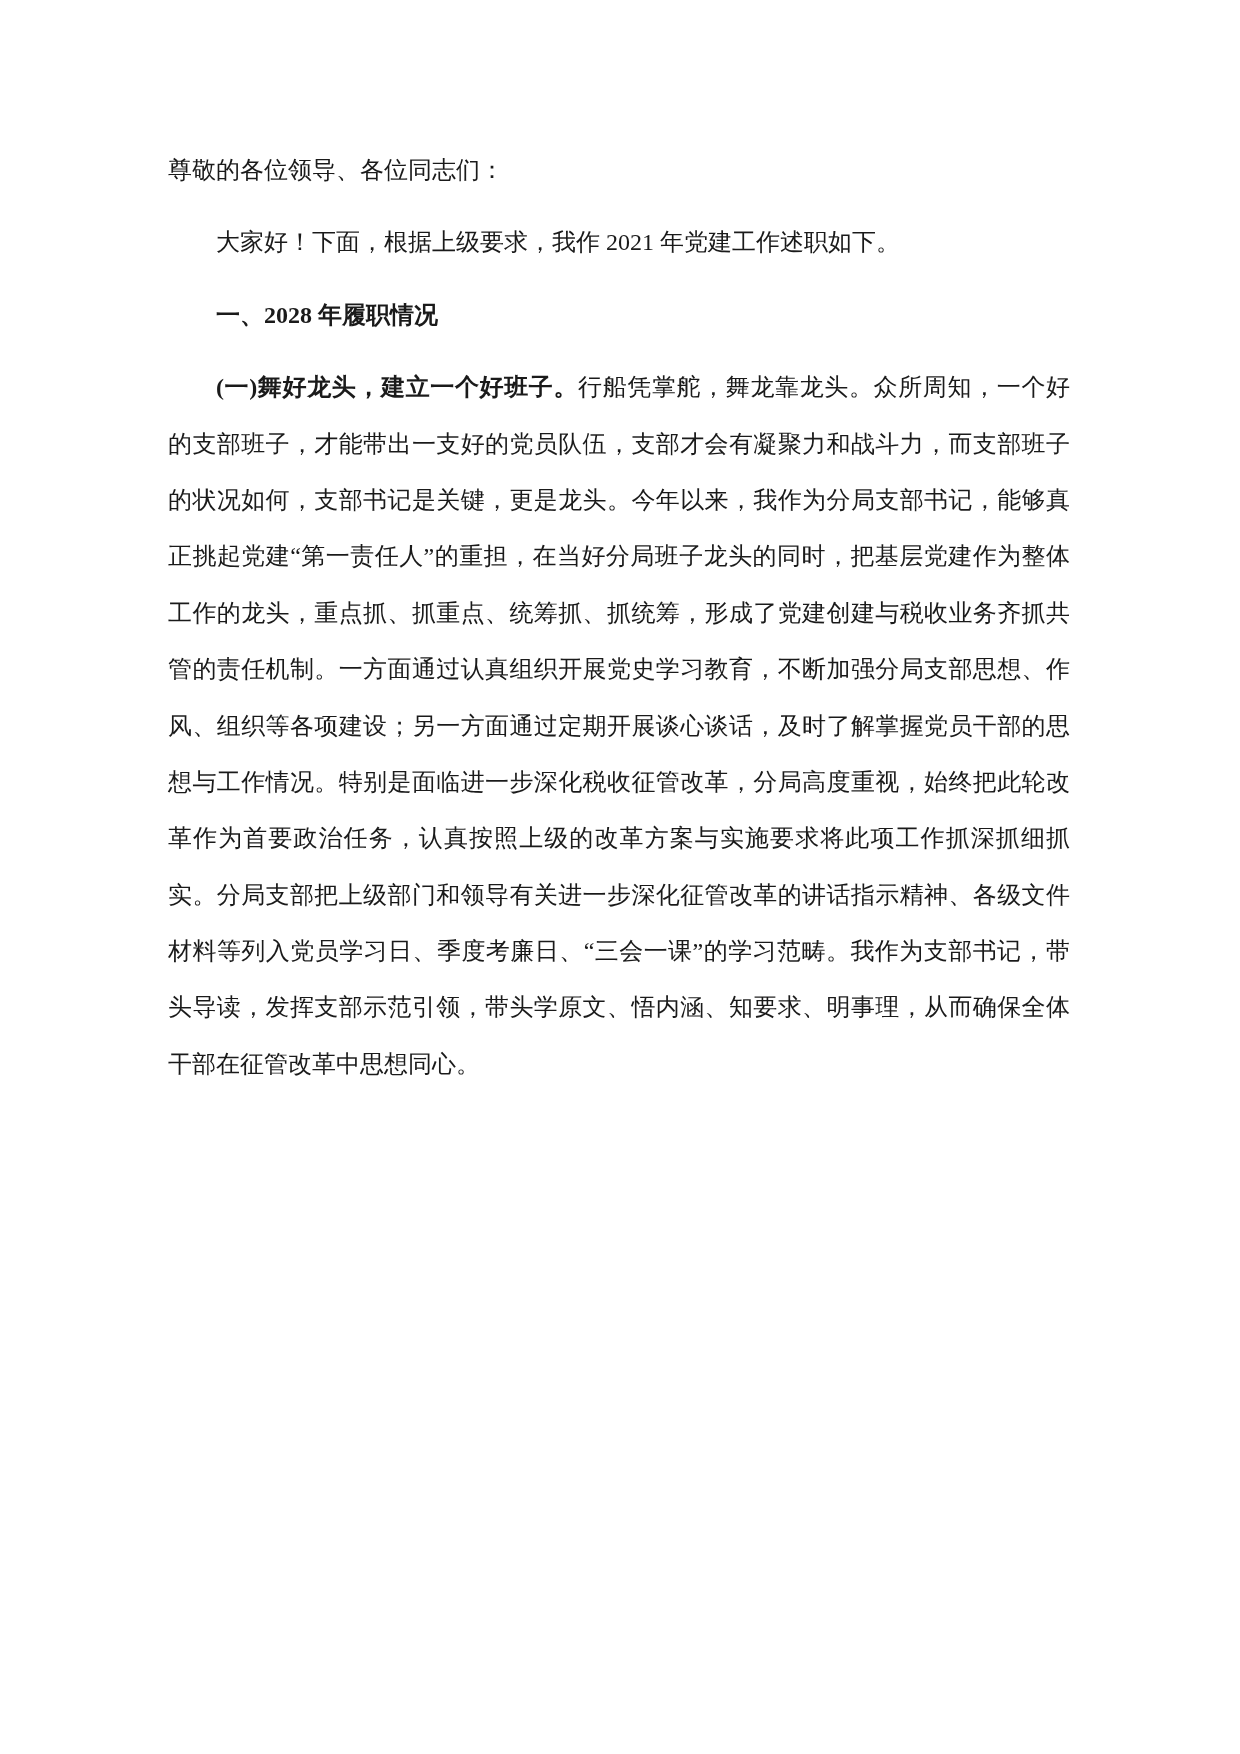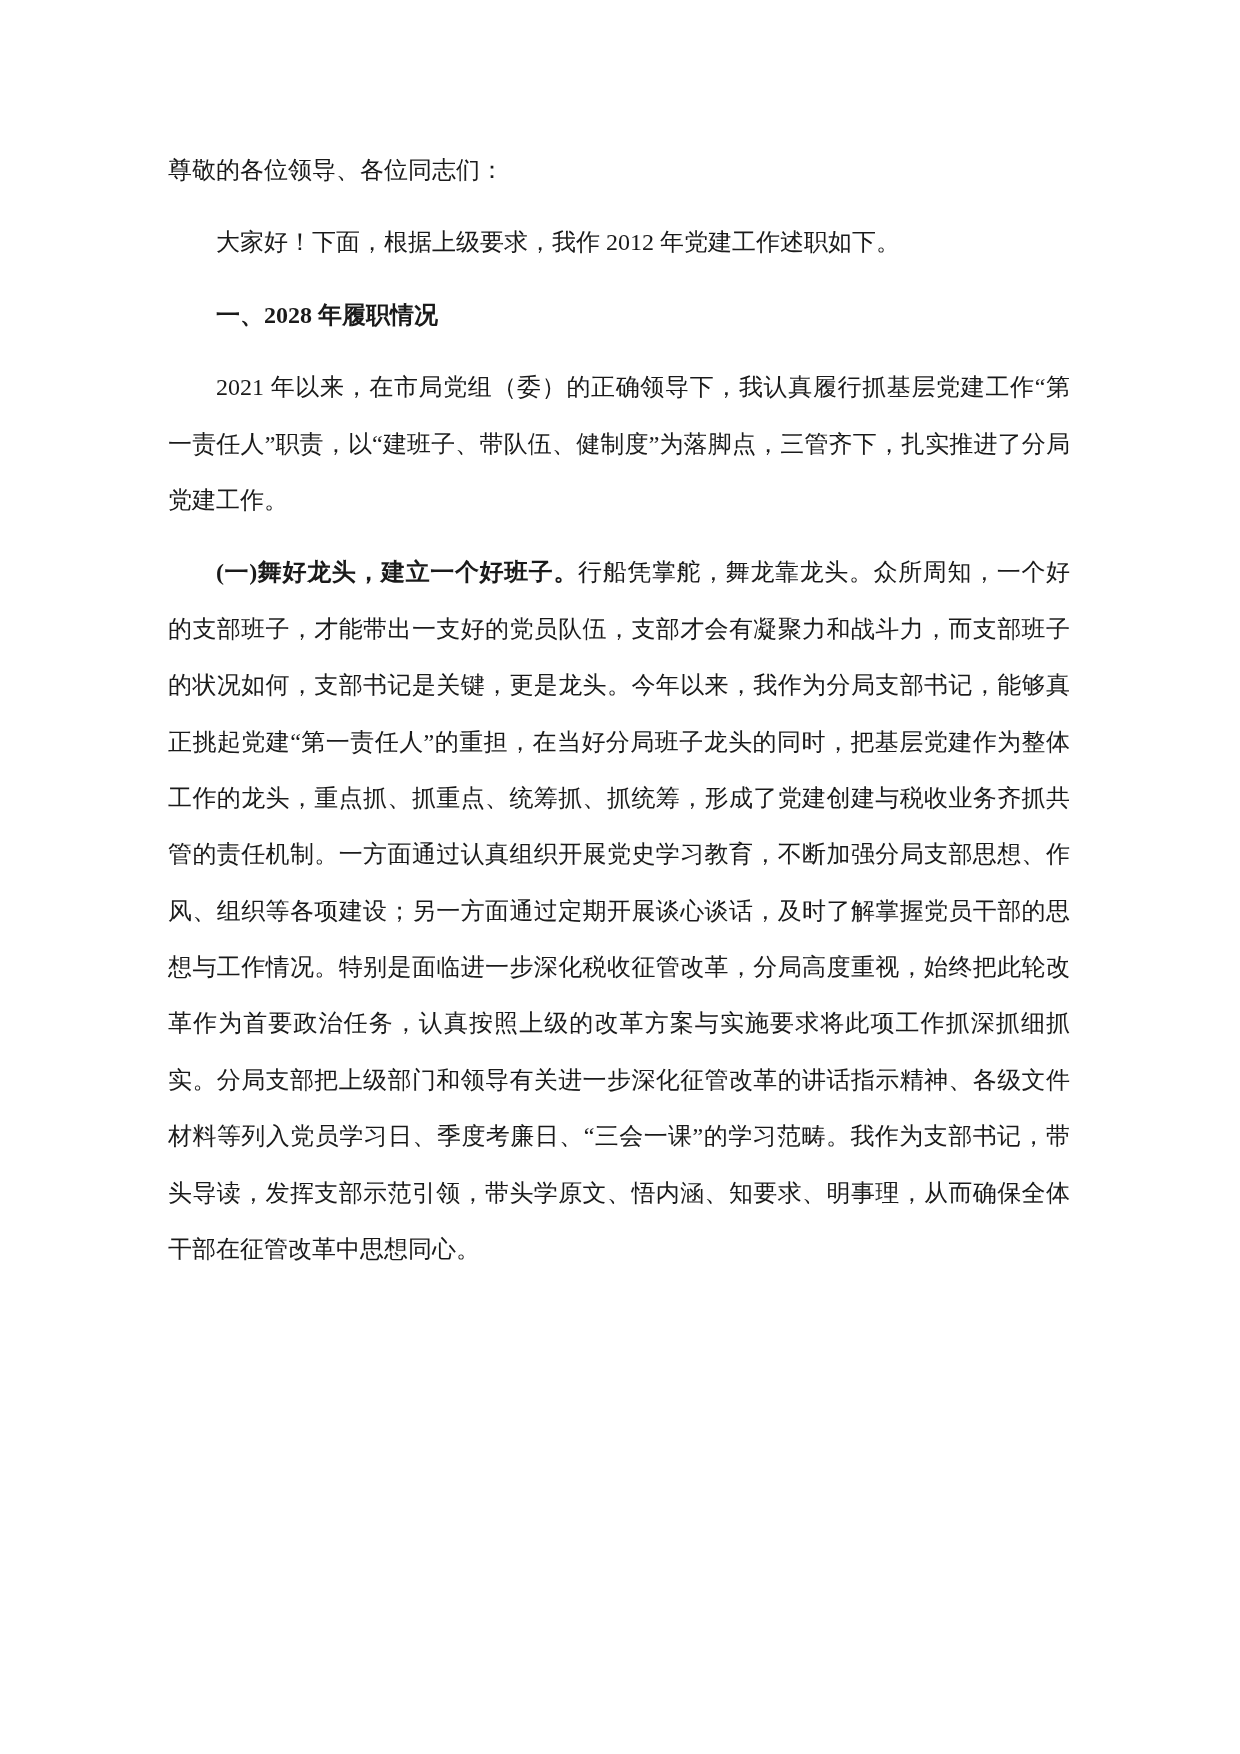--- a/index.html
+++ b/index.html
@@ -40,22 +40,21 @@
   }
 </style>
 </head>
 <body>
 
 <div class="page">
   <div class="doc">
 
     <p class="salutation">尊敬的各位领导、各位同志们：</p>
 
-    <p class="indent">大家好！下面，根据上级要求，我作 2012 年党建工作述职如下。</p>
+    <p class="indent">大家好！下面，根据上级要求，我作 2021 年党建工作述职如下。</p>
 
     <p class="heading">一、2028 年履职情况</p>
 
-    <p class="indent">2021 年以来，在市局党组（委）的正确领导下，我认真履行抓基层党建工作“第一责任人”职责，以“建班子、带队伍、健制度”为落脚点，三管齐下，扎实推进了分局党建工作。</p>
 
     <p class="indent"><span class="lead-bold">(一)舞好龙头，建立一个好班子。</span><span>行船凭掌舵，舞龙靠龙头。众所周知，一个好的支部班子，才能带出一支好的党员队伍，支部才会有凝聚力和战斗力，而支部班子的状况如何，支部书记是关键，更是龙头。今年以来，我作为分局支部书记，能够真正挑起党建“第一责任人”的重担，在当好分局班子龙头的同时，把基层党建作为整体工作的龙头，重点抓、抓重点、统筹抓、抓统筹，形成了党建创建与税收业务齐抓共管的责任机制。一方面通过认真组织开展党史学习教育，不断加强分局支部思想、作风、组织等各项建设；另一方面通过定期开展谈心谈话，及时了解掌握党员干部的思想与工作情况。特别是面临进一步深化税收征管改革，分局高度重视，始终把此轮改革作为首要政治任务，认真按照上级的改革方案与实施要求将此项工作抓深抓细抓实。分局支部把上级部门和领导有关进一步深化征管改革的讲话指示精神、各级文件材料等列入党员学习日、季度考廉日、“三会一课”的学习范畴。我作为支部书记，带头导读，发挥支部示范引领，带头学原文、悟内涵、知要求、明事理，从而确保全体干部在征管改革中思想同心。</span></p>
 
   </div>
 </div>
 
 </body></html>

